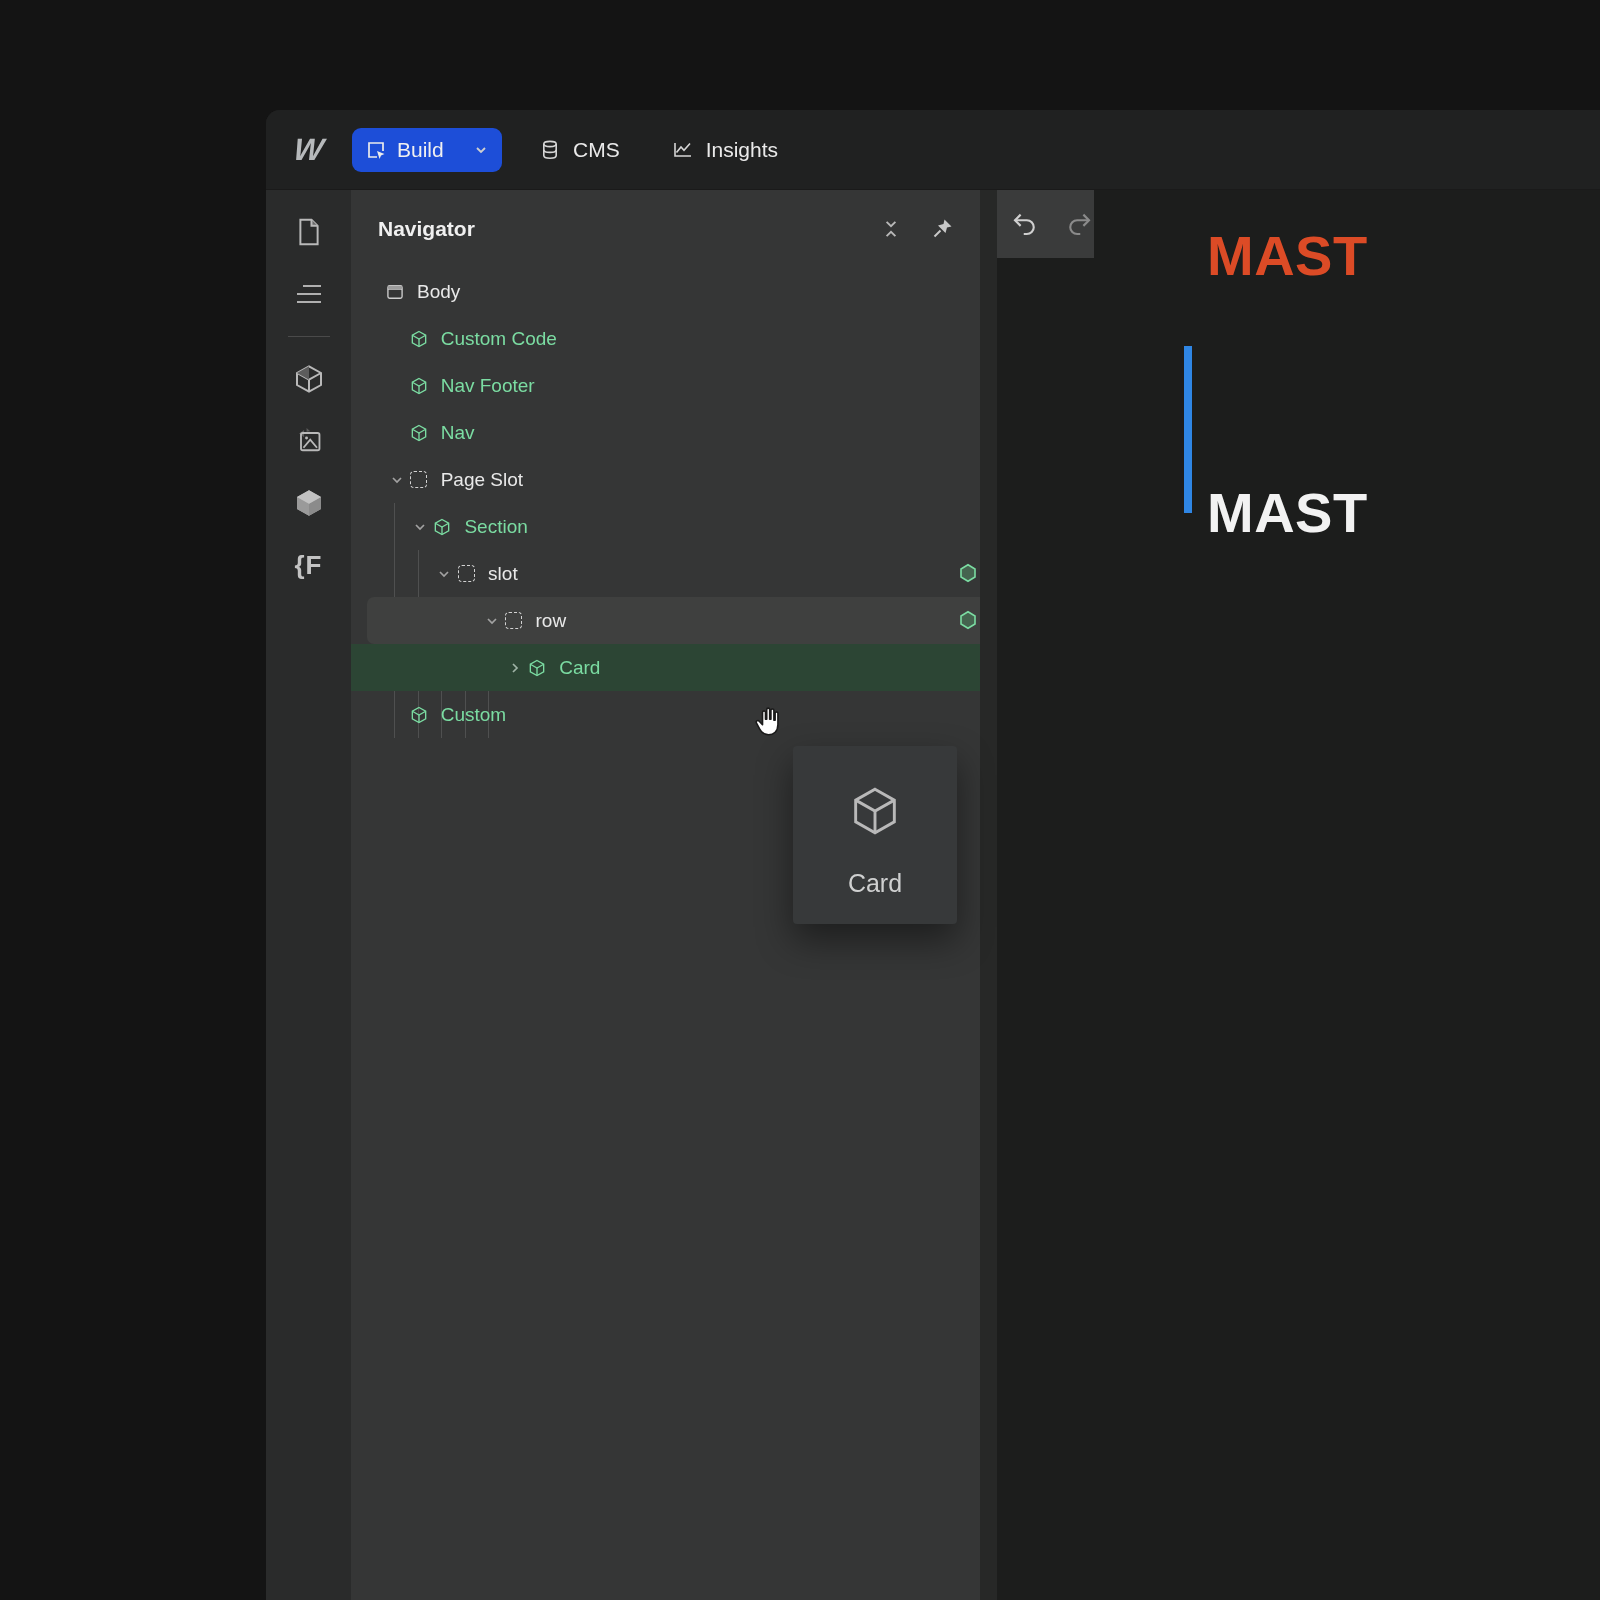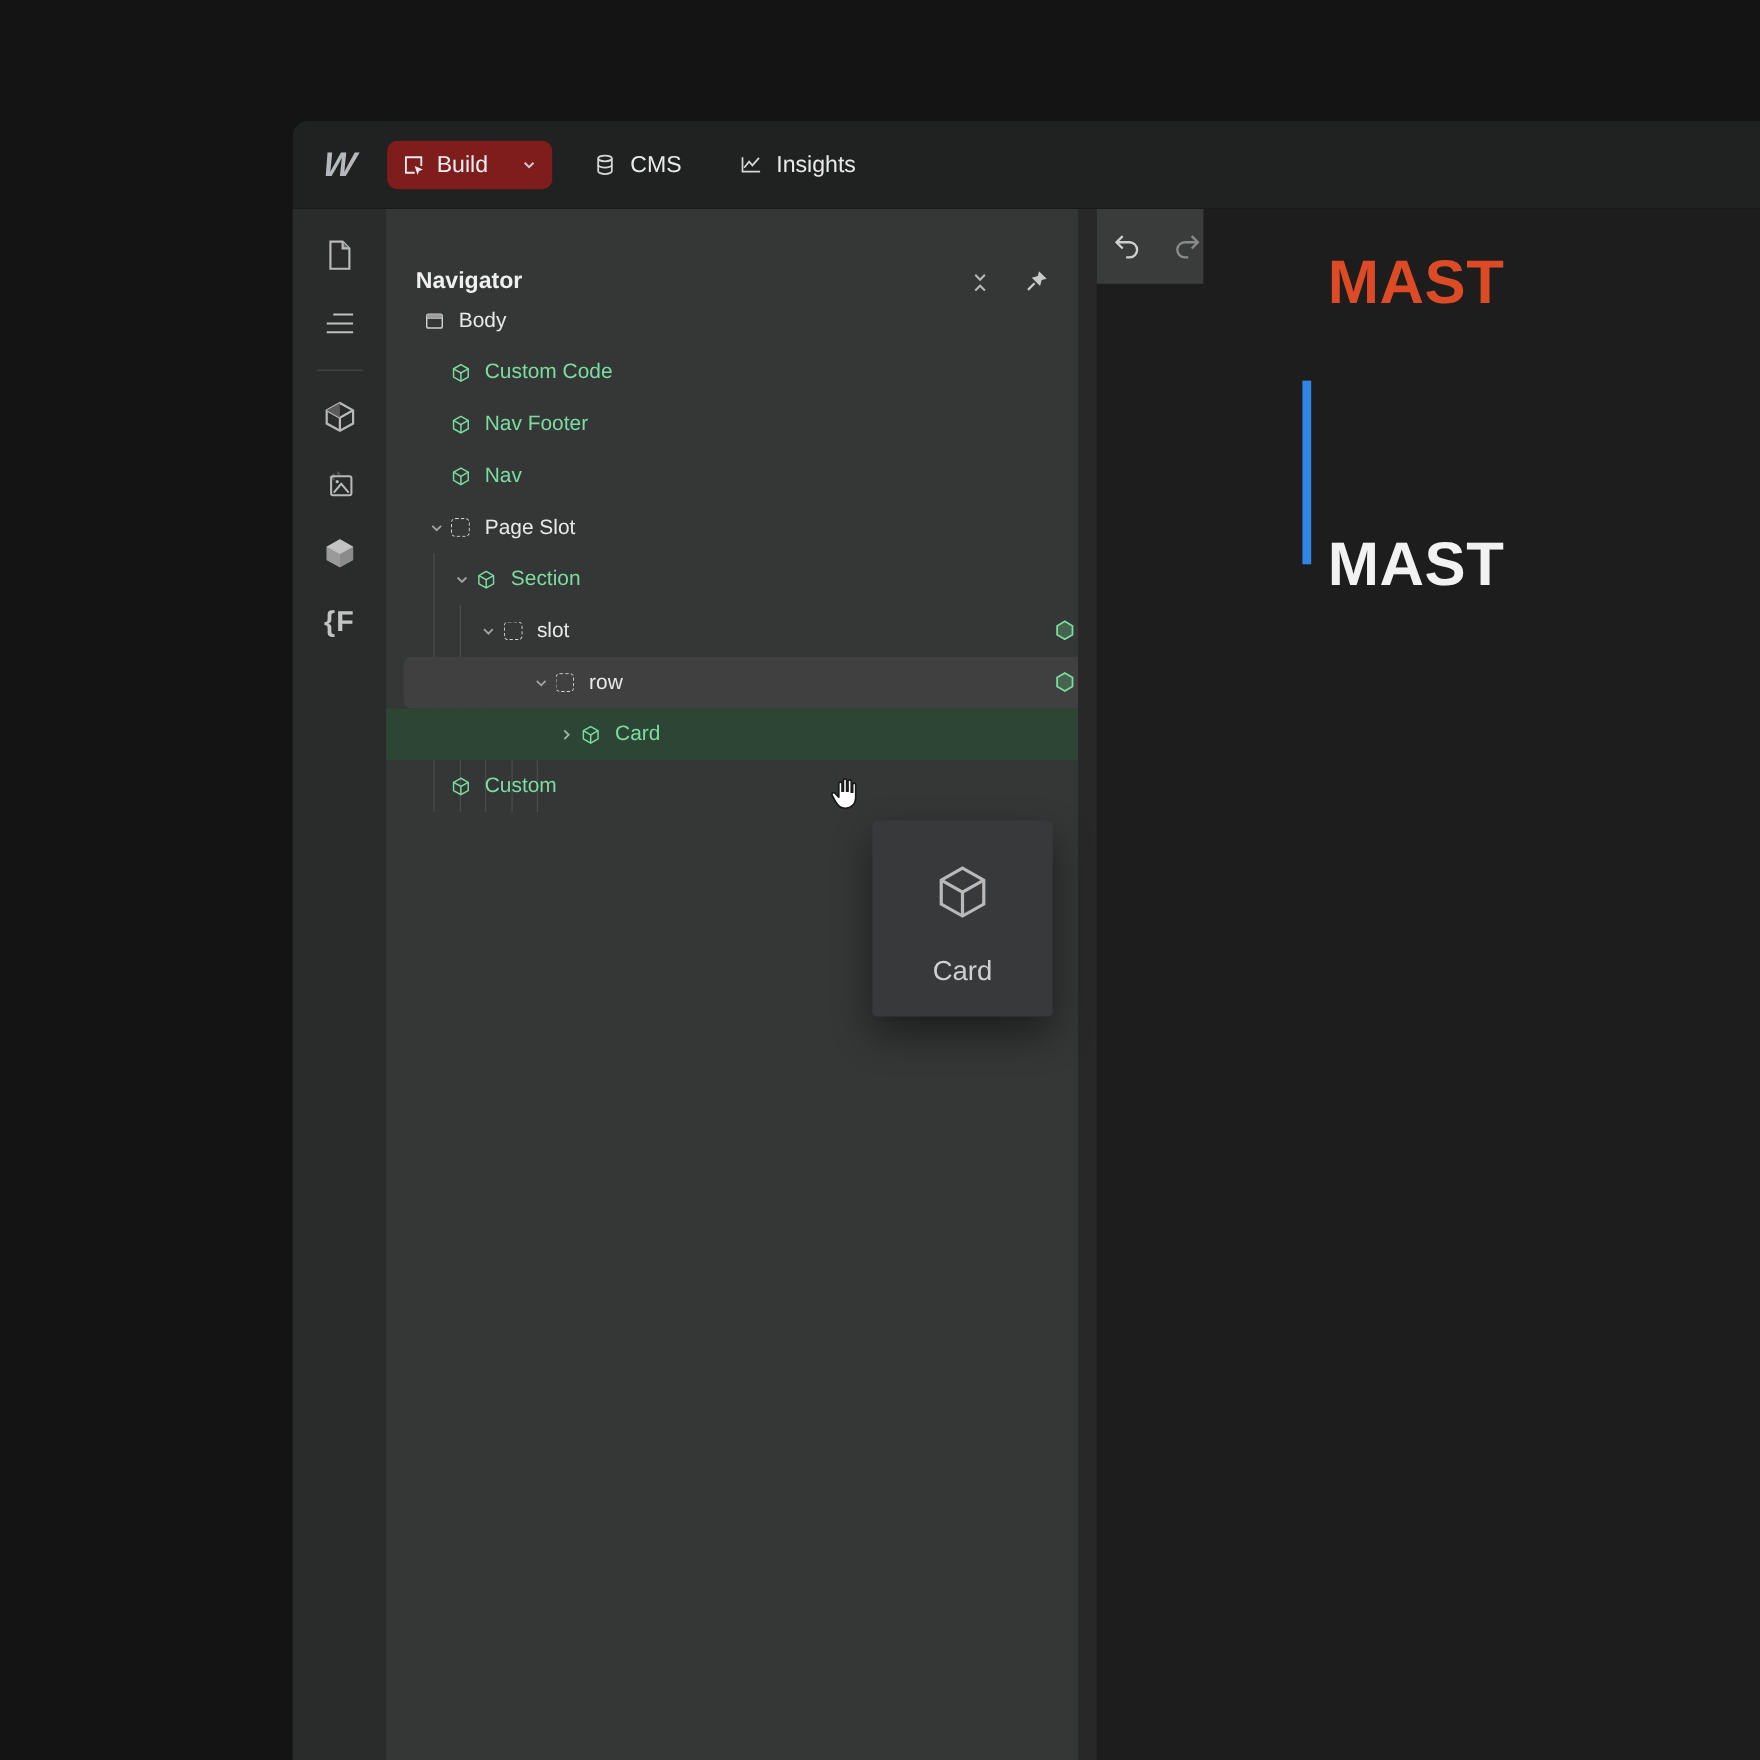--- a/index.html
+++ b/index.html
@@ -8,39 +8,39 @@
 
   .window { position:absolute; left:266px; top:110px; right:0; bottom:0;
             background:#202121; border-top-left-radius:14px; overflow:hidden; }
 
   
   .topbar { height:80px; display:flex; align-items:center; background:#202121;
             border-bottom:1px solid #1a1a1a; }
   .logo-box { width:86px; display:flex; justify-content:center; }
   .logo-w { font-size:31px; font-weight:bold; font-style:italic; color:#b6b9bb;
             transform:skewX(-8deg); }
-  .build-btn { width:150px; height:44px; background:#7f1d1d; border-radius:9px;
+  .build-btn { width:150px; height:44px; background:#1d4ed8; border-radius:9px;
                display:flex; align-items:center; padding:0 13px; gap:10px; color:#f0f0f0;
                font-size:21px;justify-content:center; }
   .build-chev { margin-left:auto; display:flex; }
   .menu-item { display:flex; align-items:center; gap:12px; font-size:21px; color:#eaeaea; }
   .mi-cms { margin-left:37px; } .mi-insights { margin-left:52px; }
 
   
   .body-area { position:absolute; top:80px; left:0; right:0; bottom:0; display:flex; }
 
   .rail { width:85px; background:#2a2b2b; display:flex; flex-direction:column;
           align-items:center; padding-top:22px; gap:22px; flex:none; }
   .rail-btn { width:40px; height:40px; display:flex; align-items:center; justify-content:center; }
   .rail-divider { width:42px; height:1px; background:#4a4a4a; flex:none; }
   .var-glyph { font-size:26px; font-weight:bold; color:#c3c3c3; letter-spacing:1px; }
 
   
   .navigator { width:629px; background:#353636; position:relative; flex:none; }
-  .nav-header { height:78px; display:flex; align-items:flex-end; padding:0 26px 0 27px; }
+  .nav-header { height:78px; display:flex; align-items:center; padding:0 26px 0 27px; }
   .nav-title { font-size:21px; font-weight:700; color:#f0f0f0; flex:1; }
   .nav-header-ic { display:flex; margin-left:28px; }
 
   .tree { position:relative; }
   .tree-row { height:47px; display:flex; align-items:center; position:relative;text-align:center; }
   .row-bg { position:absolute; z-index:0; }
   .row-bg.hover { left:16px; right:0; top:0; bottom:0; background:var(--c-hover_gray_bg,#3f403f);
                   border-radius:7px 0 0 7px; }
   .row-bg.drop { left:0; right:0; top:0; bottom:0; background:var(--c-selection_green_bg,#2c4534); }
   .chev-slot { width:24px; display:flex; justify-content:center; z-index:1; }

